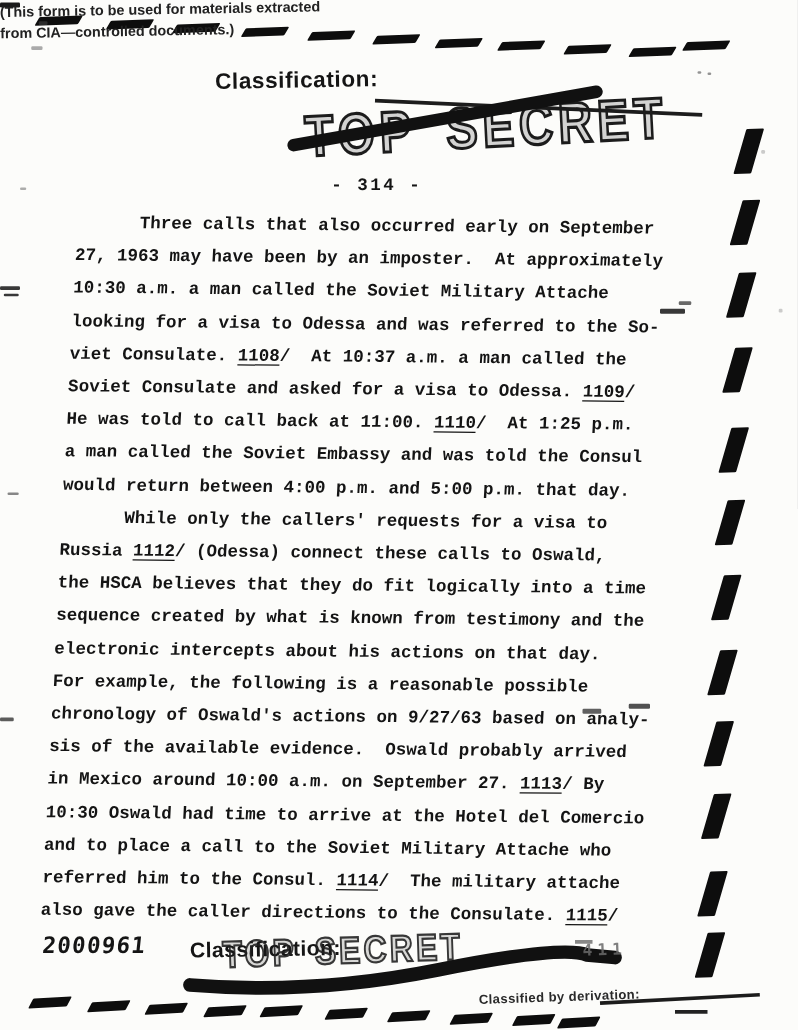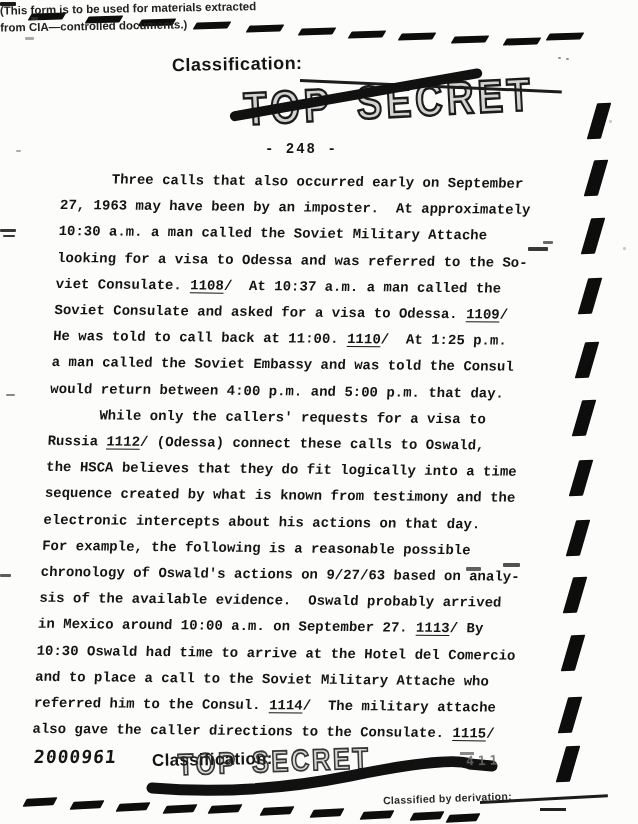--- a/index.html
+++ b/index.html
@@ -118,21 +118,21 @@
   <div class="form-print" id="classification-top">Classification:</div>
   <div id="classification-underline"></div>
   <div id="form-note">
     <div>(This form is to be used for materials extracted</div>
     <div>from CIA—controlled documents.)</div>
   </div>
 
   <div class="stamp" id="stamp-top">TOP SECRET</div>
   <div id="stamp-top-strike"></div>
 
-  <div id="page-number">- 248 -</div>
+  <div id="page-number">- 314 -</div>
 
   <div id="body-lines"><div><span>      Three calls that also occurred early on September</span></div><div><span>27, 1963 may have been by an imposter.  At approximately</span></div><div><span>10:30 a.m. a man called the Soviet Military Attache</span></div><div><span>looking for a visa to Odessa and was referred to the So-</span></div><div><span>viet Consulate. </span><span class="u">1108</span><span>/  At 10:37 a.m. a man called the</span></div><div><span>Soviet Consulate and asked for a visa to Odessa. </span><span class="u">1109</span><span>/</span></div><div><span>He was told to call back at 11:00. </span><span class="u">1110</span><span>/  At 1:25 p.m.</span></div><div><span>a man called the Soviet Embassy and was told the Consul</span></div><div><span>would return between 4:00 p.m. and 5:00 p.m. that day.</span></div><div><span>      While only the callers' requests for a visa to</span></div><div><span>Russia </span><span class="u">1112</span><span>/ (Odessa) connect these calls to Oswald,</span></div><div><span>the HSCA believes that they do fit logically into a time</span></div><div><span>sequence created by what is known from testimony and the</span></div><div><span>electronic intercepts about his actions on that day.</span></div><div><span>For example, the following is a reasonable possible</span></div><div><span>chronology of Oswald's actions on 9/27/63 based on analy-</span></div><div><span>sis of the available evidence.  Oswald probably arrived</span></div><div><span>in Mexico around 10:00 a.m. on September 27. </span><span class="u">1113</span><span>/ By</span></div><div><span>10:30 Oswald had time to arrive at the Hotel del Comercio</span></div><div><span>and to place a call to the Soviet Military Attache who</span></div><div><span>referred him to the Consul. </span><span class="u">1114</span><span>/  The military attache</span></div><div><span>also gave the caller directions to the Consulate. </span><span class="u">1115</span><span>/</span></div></div>
 
   <div id="doc-number">2000961</div>
   <div class="form-print" id="classification-bottom">Classification:</div>
   <div class="stamp" id="stamp-bottom">TOP SECRET</div>
   <svg id="stamp-bottom-strike" width="380" height="60" viewBox="0 0 380 60">
     <path d="M 12 38 Q 110 46 210 26 T 330 14 L 352 16" fill="none" stroke="#111" stroke-width="11" stroke-linecap="round"></path>
   </svg>
   <div id="faint-number-dash"></div>

